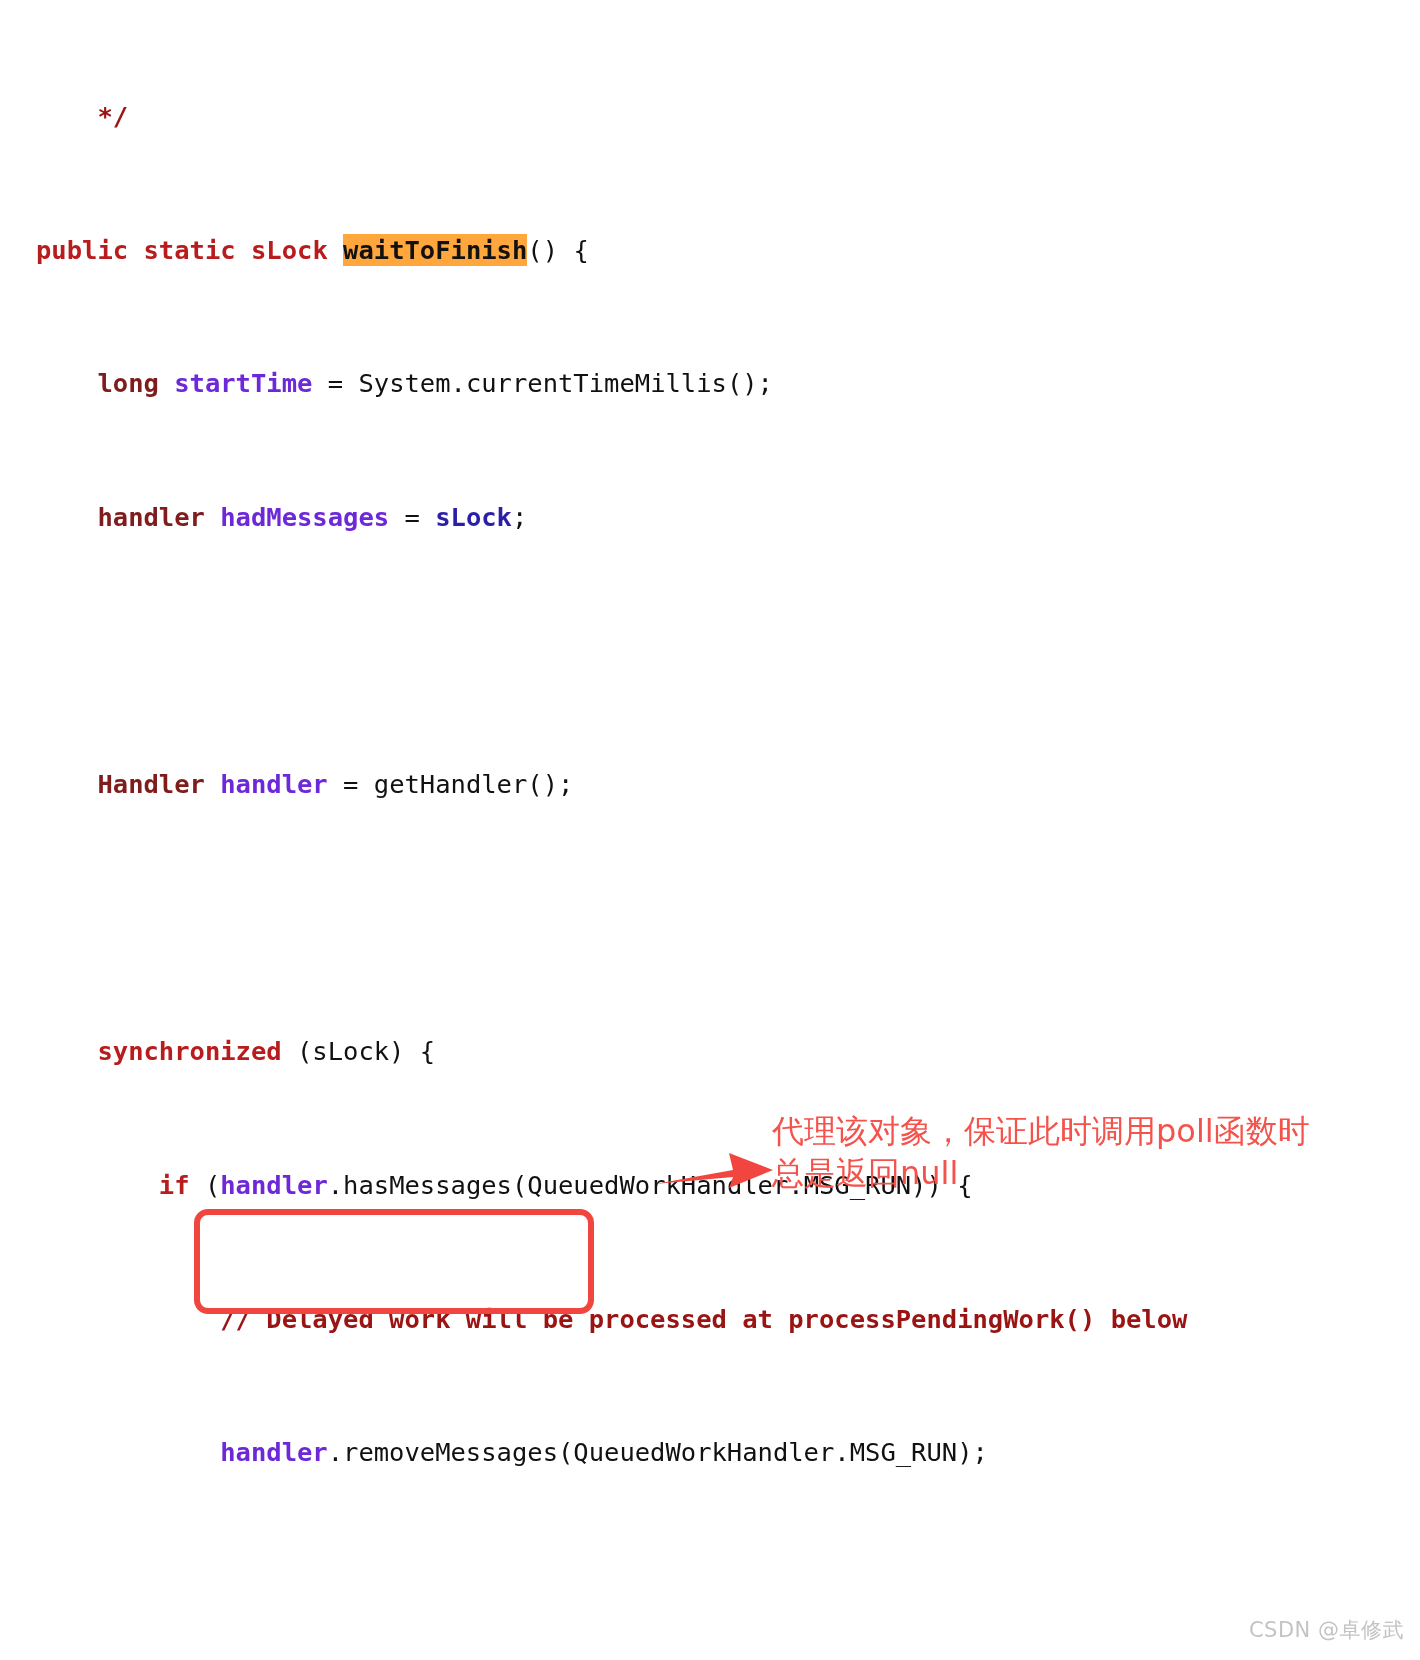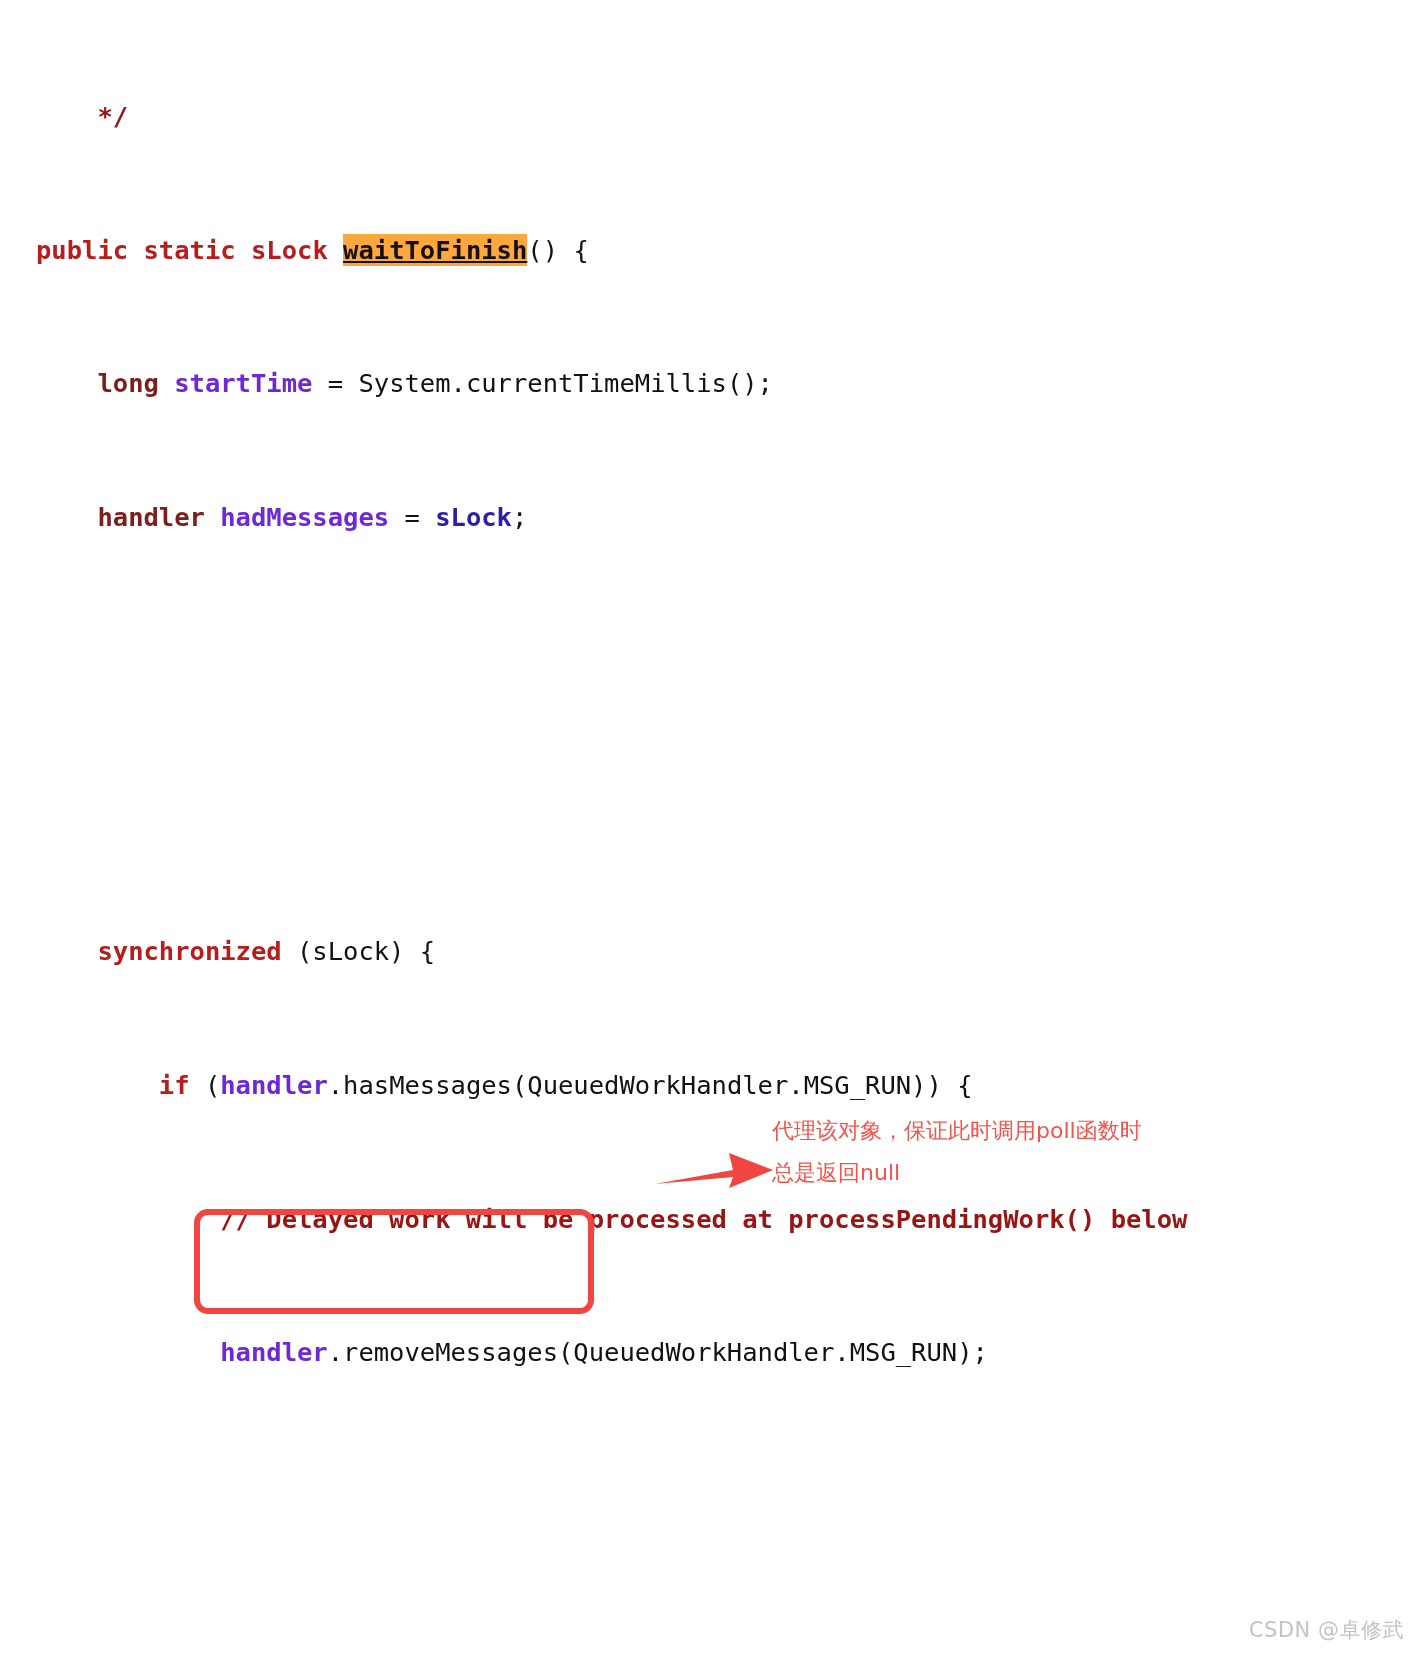--- a/index.html
+++ b/index.html
@@ -38,21 +38,21 @@
     white-space: pre;
   }
 
   
   .kw      { color: #b91c1c; font-weight: 700; }   
   .type    { color: #7f1d1d; font-weight: 700; }   
   .var     { color: #6d28d9; font-weight: 700; }   
   .lit     { color: #2b1fa8; font-weight: 700; }   
   .cmt     { color: #9a1414; font-weight: 700; }   
   .plain   { color: #111111; }   
-  .hl      { background: #ffa73d; color: #111111; font-weight: 700; padding: 1px 0; text-decoration: underline; }
+  .hl      { background: #ffa73d; color: #111111; font-weight: 700; padding: 1px 0; }
 
   
   #highlight-box {
     position: absolute;
     left: 194px;
     top: 1209px;
     width: 400px;
     height: 105px;
     border: 6px solid #f0463f;
     border-radius: 14px;
@@ -70,21 +70,21 @@
   }
 
   
   #annotation-note {
     position: absolute;
     left: 772px;
     top: 1110px;
     width: 520px;
     color: #f4534c;
     font-family: "DejaVu Sans", "Liberation Sans", sans-serif;
-    font-size: 22px;
+    font-size: 32px;
     line-height: 42px;
     font-weight: 400;
     white-space: nowrap;
   }
   #annotation-note .nline { display: block; }
 
   
   #watermark {
     position: absolute;
     right: 16px;
@@ -104,20 +104,21 @@
   <span class="ln"><span class="cmt">    */</span></span>
 
   <span class="ln"><span class="kw">public</span><span class="plain"> </span><span class="kw">static</span><span class="plain"> </span><span class="kw">sLock</span><span class="plain"> </span><span class="hl">waitToFinish</span><span class="plain">() {</span></span>
 
   <span class="ln">    <span class="type">long</span><span class="plain"> </span><span class="var">startTime</span><span class="plain"> = System.currentTimeMillis();</span></span>
 
   <span class="ln">    <span class="type">handler</span><span class="plain"> </span><span class="var">hadMessages</span><span class="plain"> = </span><span class="lit">sLock</span><span class="plain">;</span></span>
 
   <span class="ln"> </span>
 
+  <span class="ln">    <span class="type">Handler</span><span class="plain"> </span><span class="var">handler</span><span class="plain"> = getHandler();</span></span>
 
   <span class="ln"> </span>
 
   <span class="ln">    <span class="kw">synchronized</span><span class="plain"> (sLock) {</span></span>
 
   <span class="ln">        <span class="kw">if</span><span class="plain"> (</span><span class="var">handler</span><span class="plain">.hasMessages(QueuedWorkHandler.MSG_RUN)) {</span></span>
 
   <span class="ln">            <span class="cmt">// Delayed work will be processed at processPendingWork() below</span></span>
 
   <span class="ln">            <span class="var">handler</span><span class="plain">.removeMessages(QueuedWorkHandler.MSG_RUN);</span></span>

